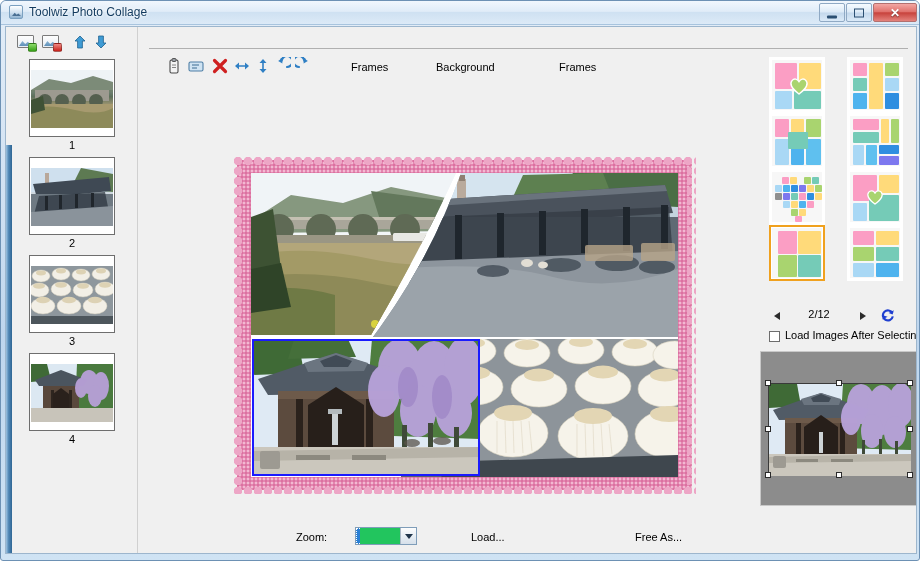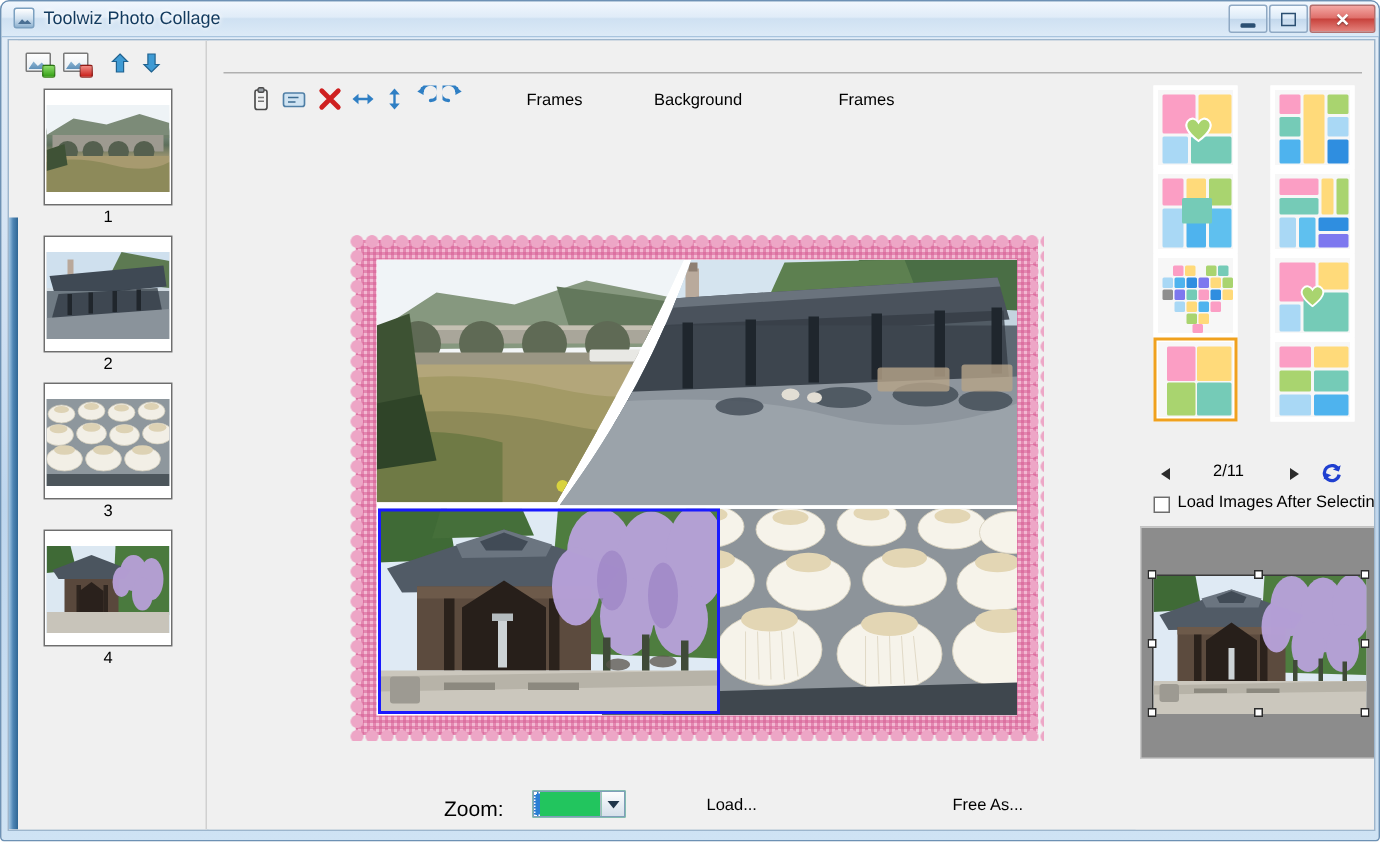--- a/index.html
+++ b/index.html
@@ -202,21 +202,21 @@
   #photo-area {
     position:absolute; left:14px; top:13px;
     width:427px; height:304px;
     overflow:hidden; background:#ffffff;
   }
   .cell { position:absolute; overflow:hidden; background-size:cover; background-position:center; }
   .cell.selected { outline: 2px solid #1a1aff; outline-offset:-2px; z-index:5; }
 
   
   #bottombar { position:absolute; left:10px; top:498px; width:769px; height:28px; }
-  #zoom-label { position:absolute; left:147px; top:6px; font-size:14px; color:#000; }
+  #zoom-label { position:absolute; left:147px; top:6px; font-size:11px; color:#000; }
   #zoom-combo {
     position:absolute; left:206px; top:2px; width:62px; height:18px;
     border:1px solid #7f9db9; background:#22c55e; display:flex;gap:40px;
   }
   #zoom-value {
     flex:1; background:#2a7fd4; color:#ffffff; font-size:11px;
     line-height:16px; padding-left:3px; border:1px dotted #ffffff;
     border-right:none; overflow:hidden; white-space:nowrap;
   }
   #zoom-arrow {
@@ -782,21 +782,21 @@
                 <div class="blk" style="left: 3px; top: 19px; width: 21px; height: 14px; background: rgb(169, 212, 111);"></div>
                 <div class="blk" style="left: 26px; top: 19px; width: 23px; height: 14px; background: rgb(117, 203, 183);"></div>
                 <div class="blk" style="left: 3px; top: 35px; width: 21px; height: 14px; background: rgb(169, 216, 245);"></div>
                 <div class="blk" style="left: 26px; top: 35px; width: 23px; height: 14px; background: rgb(78, 179, 238);"></div>
               </div>
             </div>
           </div>
 
         <div id="pat-nav">
           <div class="nav-arrow prev" style="left:4px"></div>
-          <div id="pat-count">2/11</div>
+          <div id="pat-count">2/12</div>
           <div class="nav-arrow next" style="left:88px"></div>
           <div id="pat-refresh">
             <svg viewBox="0 0 14 14" width="14" height="14">
               <path d="M11.4 5.2 A5 5 0 1 0 11.8 8.4" fill="none" stroke="#1f3fd0" stroke-width="2.2"></path>
               <path d="M12.8 2.2 L11.6 6.4 L7.6 5.0 Z" fill="#1f3fd0"></path>
               <path d="M1.4 11.6 L2.6 7.4 L6.6 8.8 Z" fill="#1f3fd0"></path>
             </svg>
           </div>
         </div>
 

